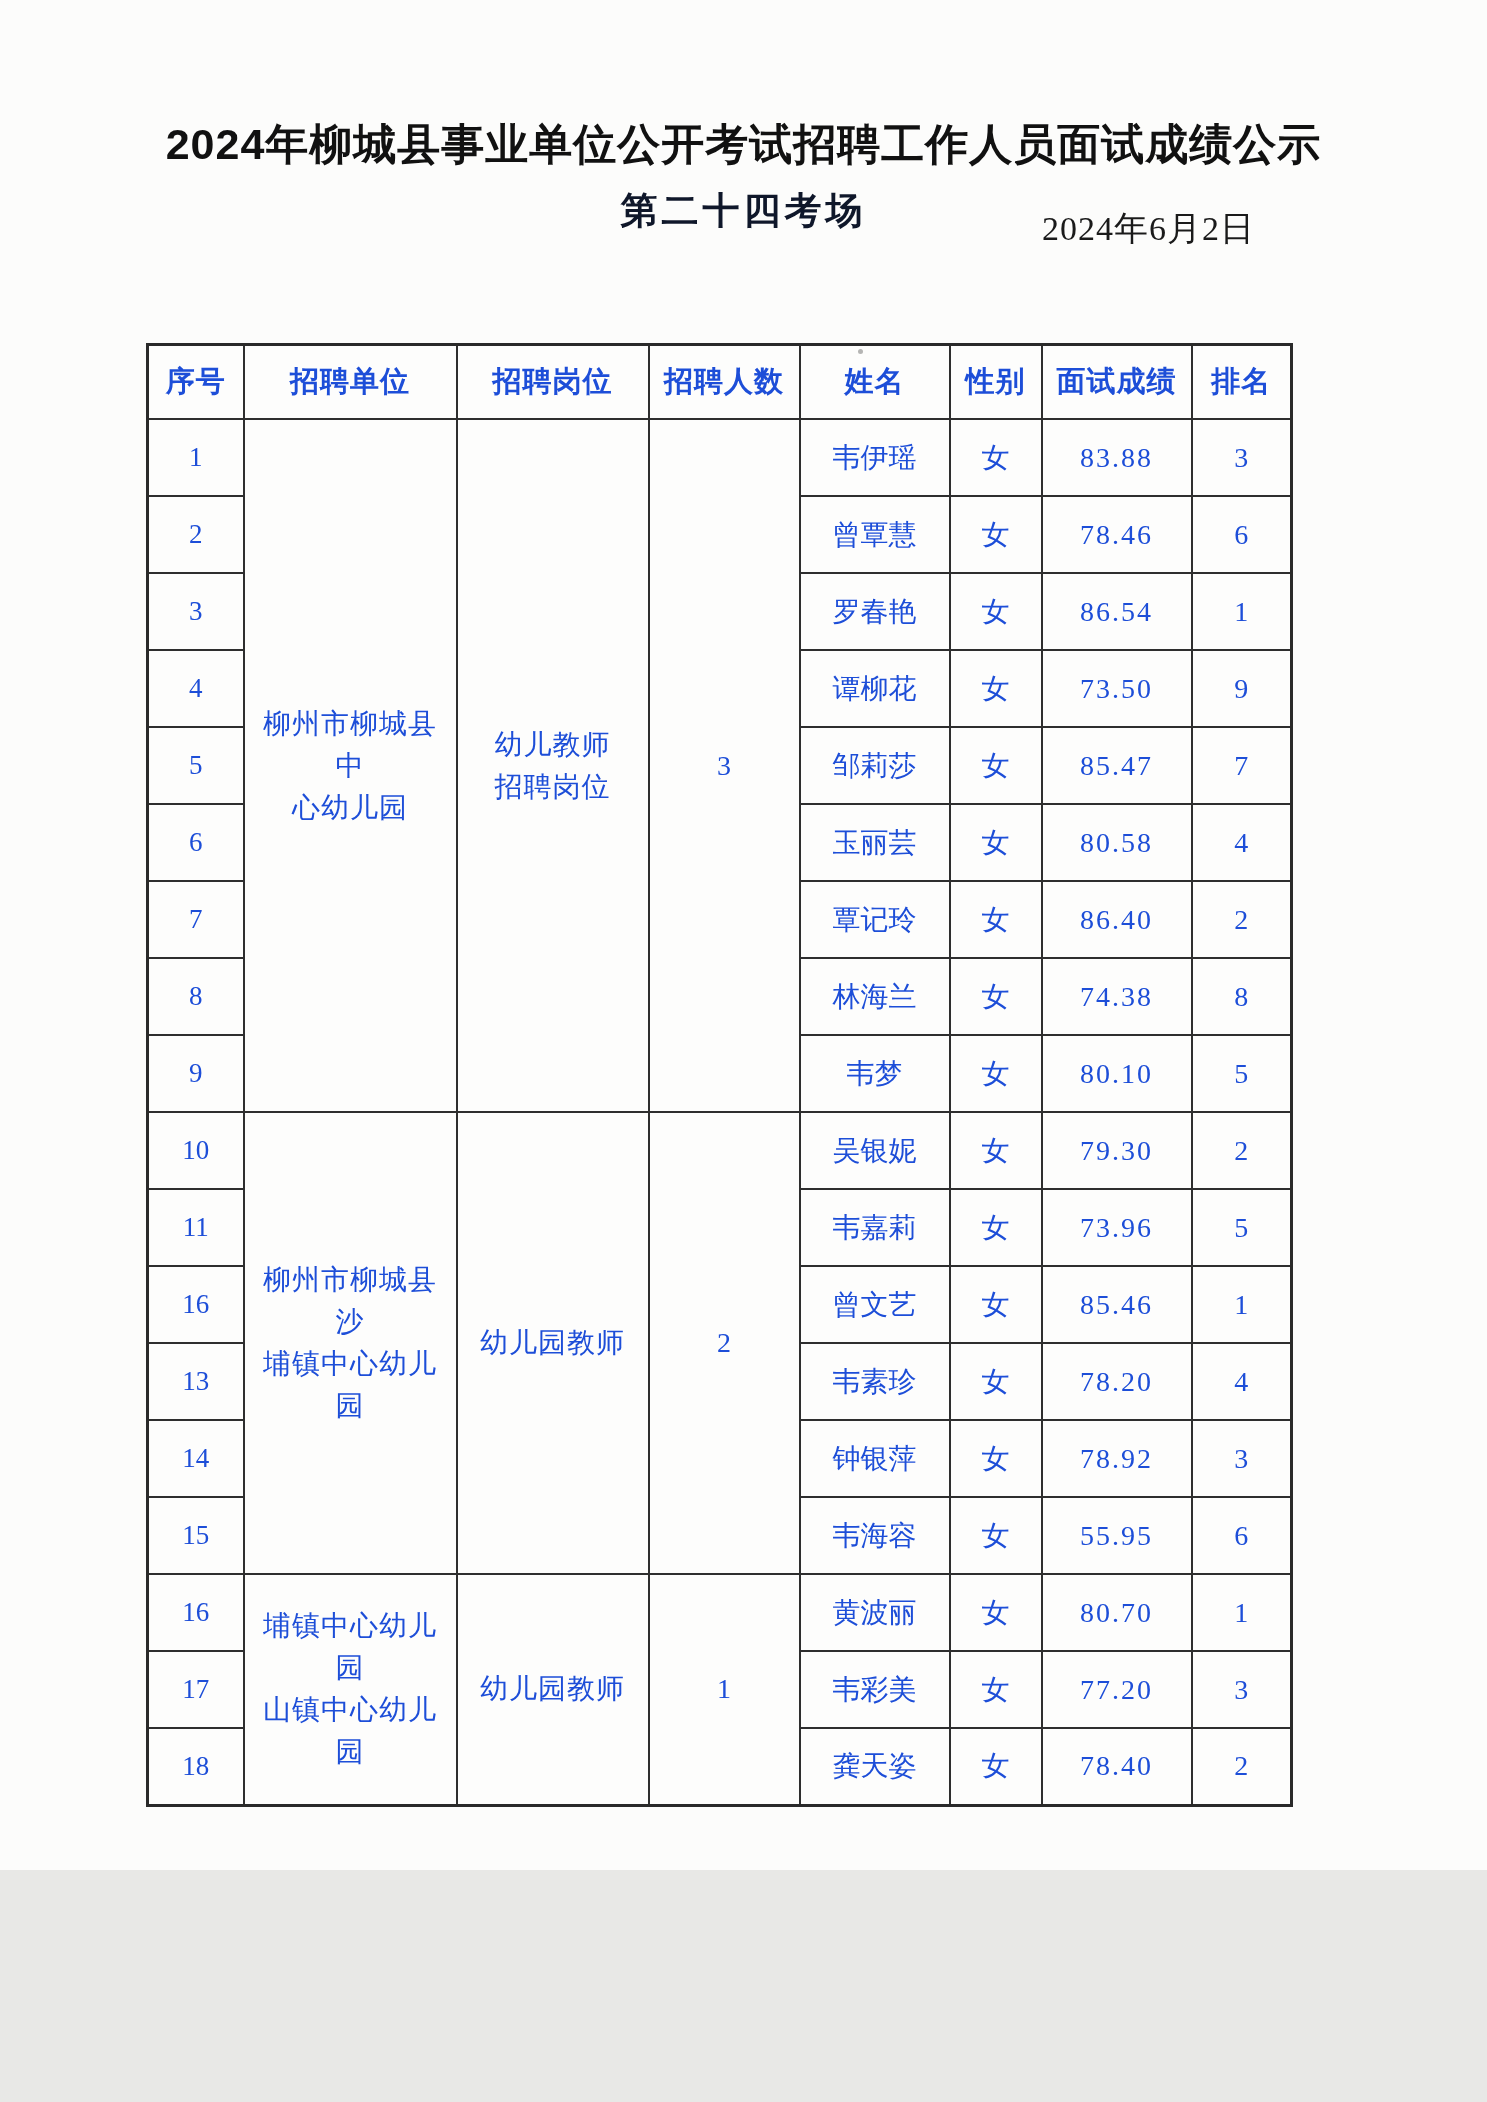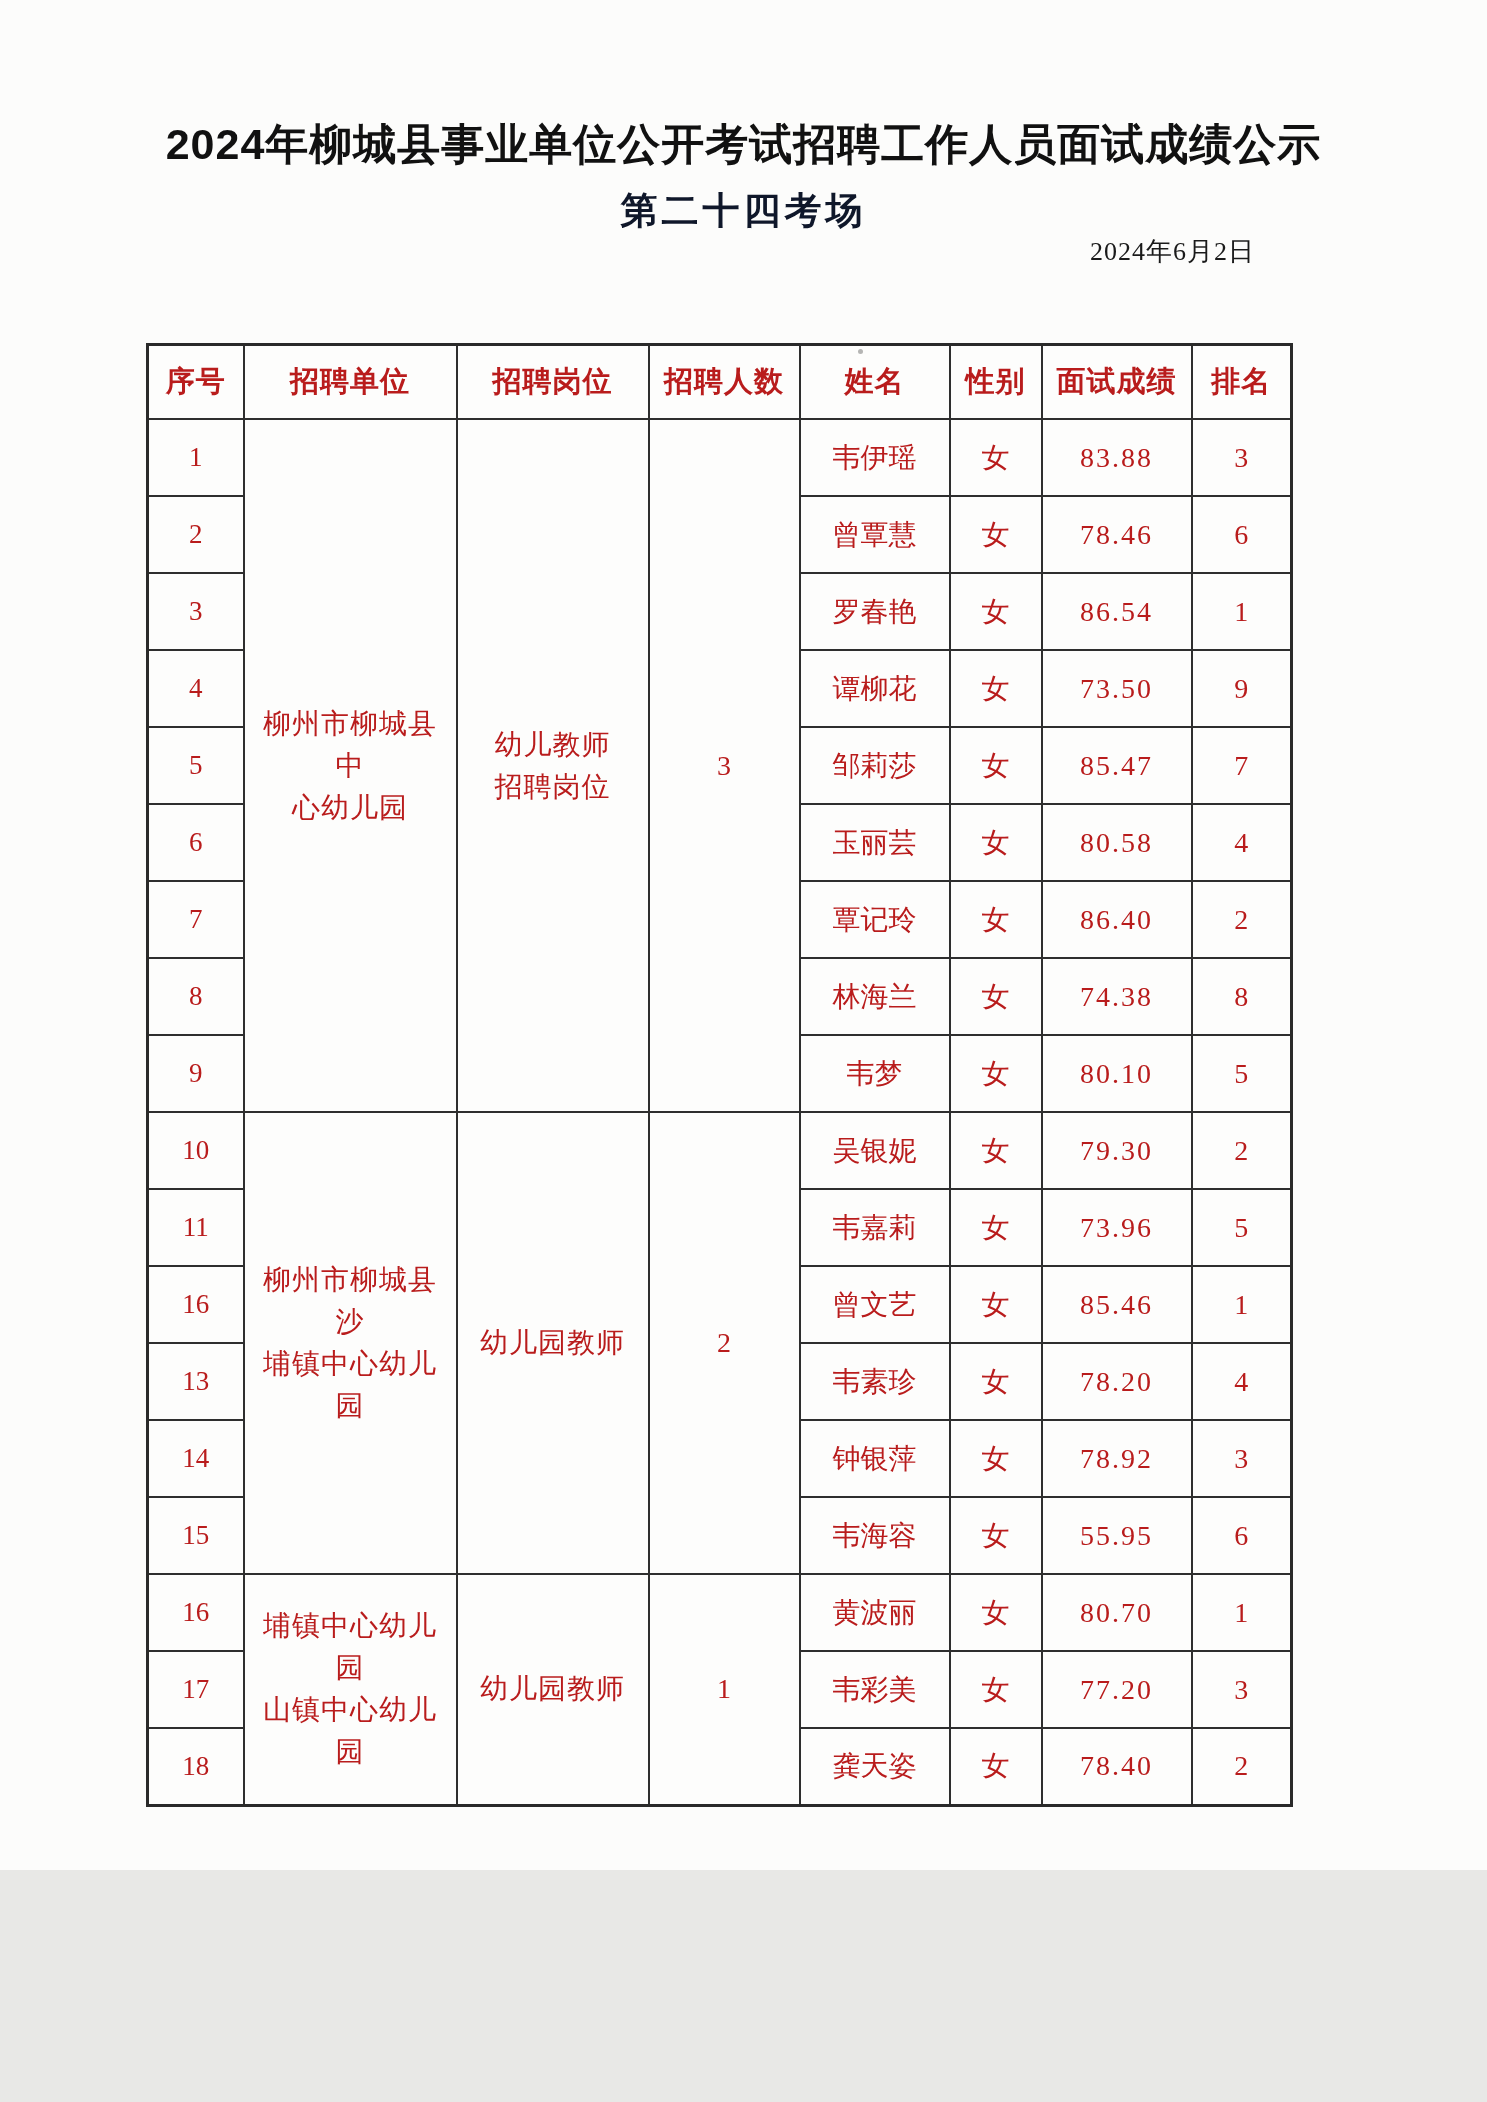--- a/index.html
+++ b/index.html
@@ -38,35 +38,35 @@
     margin: 0;
     text-align: center;
     font-family: "Liberation Sans", "DejaVu Sans", sans-serif;
     font-size: 37px;
     font-weight: 600;
     letter-spacing: 4px;
     color: #0f172a;
   }
   .doc-date {
     position: absolute;
-    top: 234px;
+    top: 206px;
     right: 232px;
-    font-size: 26px;
+    font-size: 34px;
     letter-spacing: 1px;
     color: #1a1a1a;
   }
   table.results {
     position: absolute;
     top: 343px;
     left: 146px;
     width: 1144px;
     border-collapse: collapse;
     table-layout: fixed;
     font-size: 28px;
-    color: #b91c1c;
+    color: #1d4ed8;
   }
   table.results th,
   table.results td {
     border: 2px solid #2e2e2e;
     text-align: center;
     vertical-align: middle;
     padding: 0 6px;
     background: #fdfdfc;
   }
   table.results {

